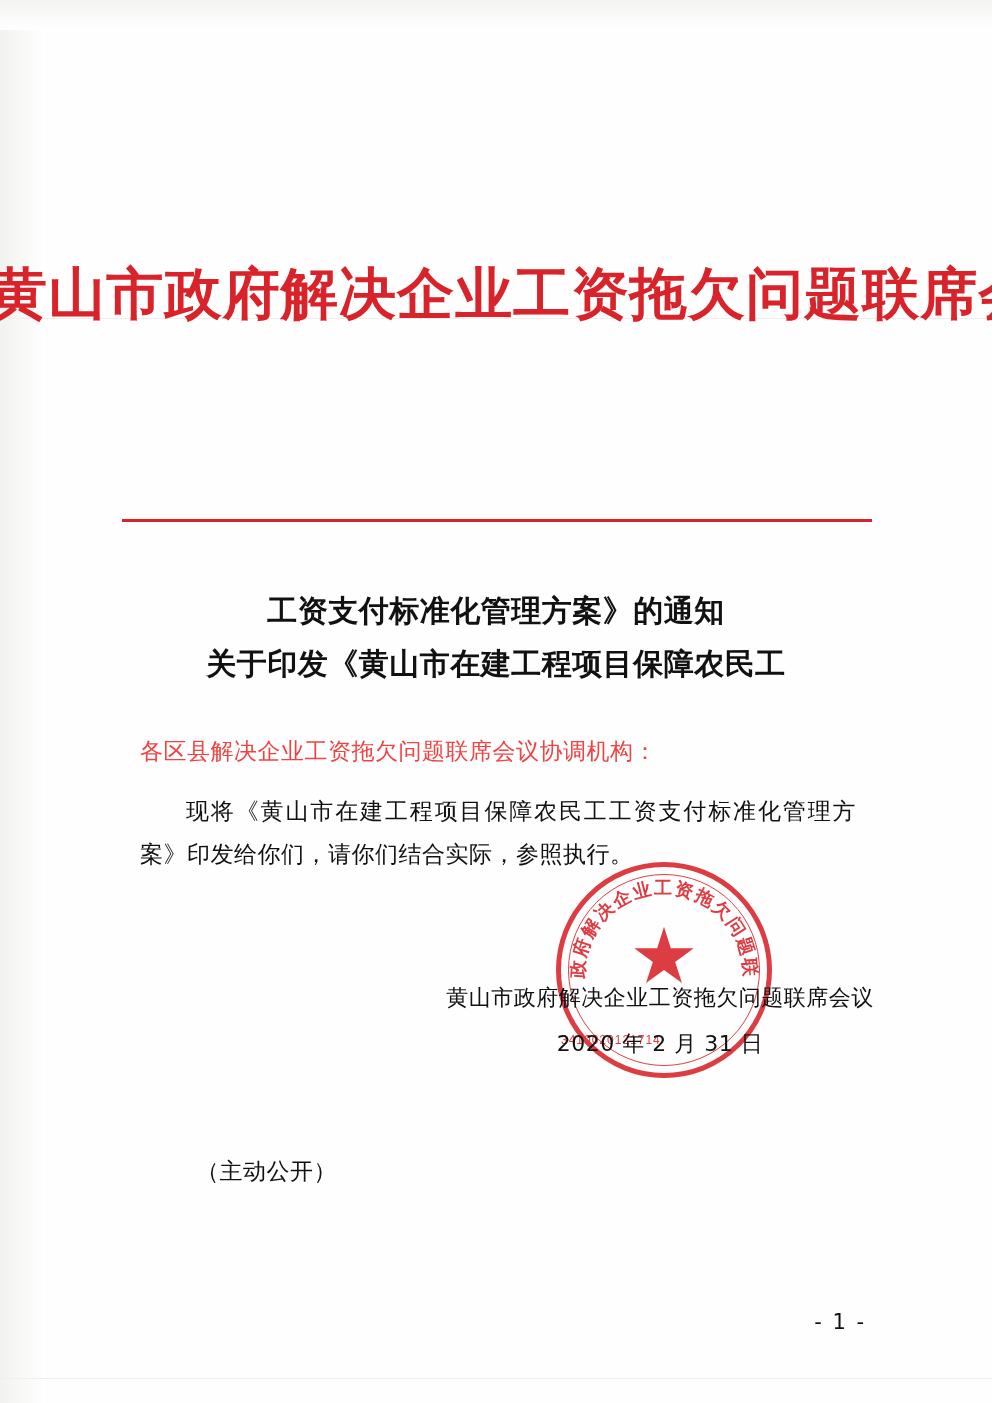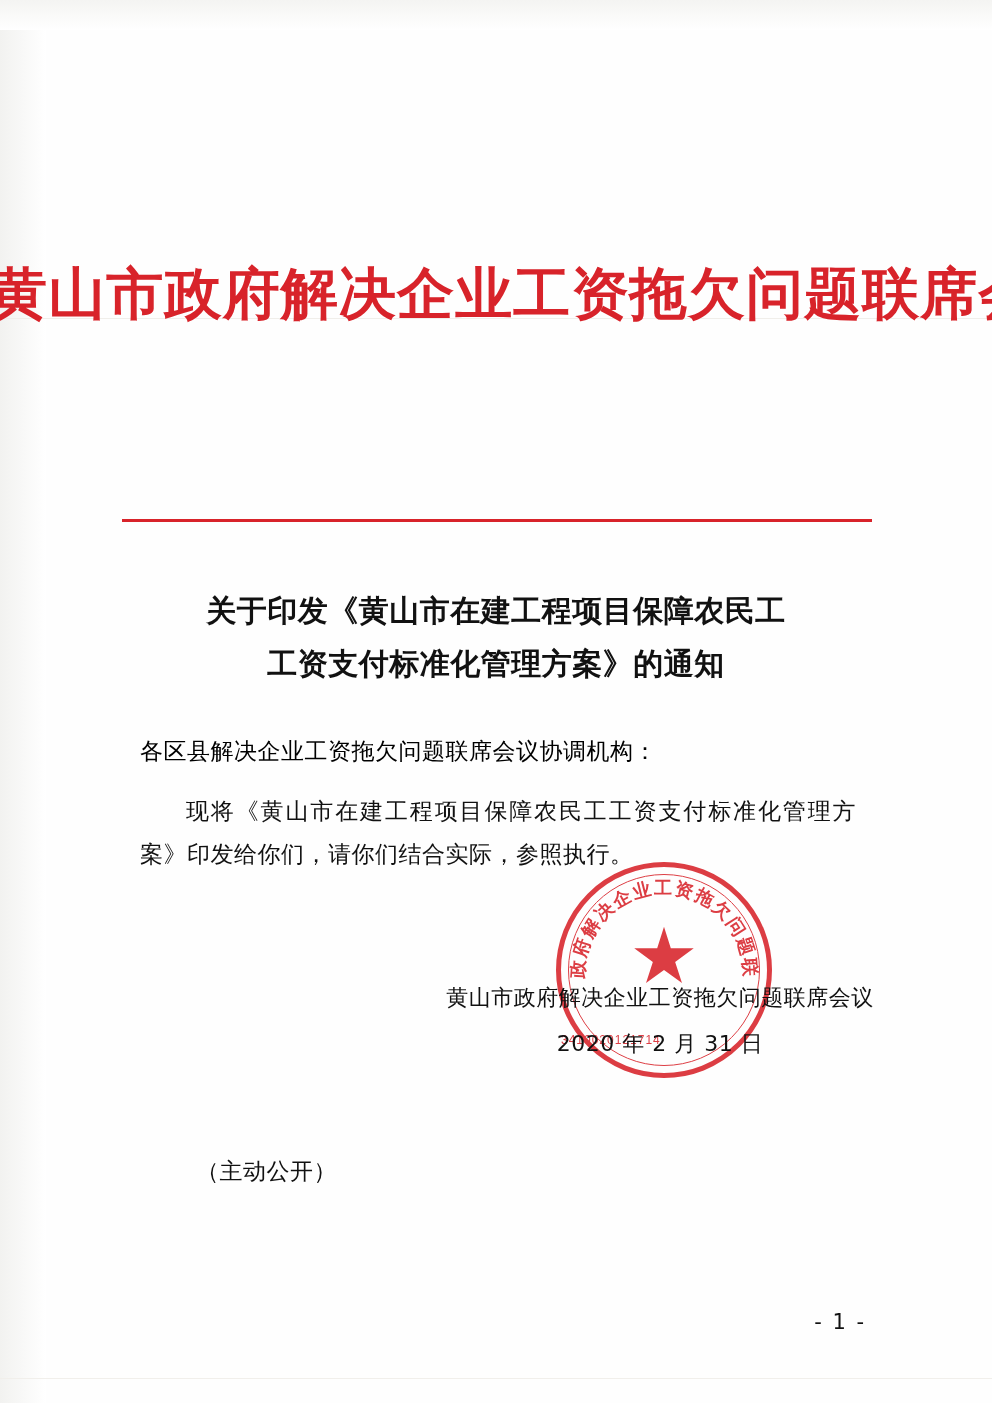--- a/index.html
+++ b/index.html
@@ -93,21 +93,21 @@
     font-weight: bold;
     font-size: 30px;
     line-height: 1.75;
     letter-spacing: 0.5px;
   }
 
   .recipient {
     position: absolute;
     left: 140px;
     top: 736px;
-    color: #000000;
+    color: #ef4444;
     font-size: 23px;
     letter-spacing: 0.5px;
     font-family: "DejaVu Sans", "Liberation Sans", sans-serif;
     text-align: center;
   }
 
   .body-para {
     position: absolute;
     left: 140px;
     width: 716px;
@@ -219,22 +219,22 @@
   <div class="paper-edge-top"></div>
   <div class="scan-line-1"></div>
   <div class="scan-line-2"></div>
 
   <div class="masthead">黄山市政府解决企业工资拖欠问题联席会议</div>
 
 
   <div class="red-rule"></div>
 
   <div class="doc-title">
+    <div>工资支付标准化管理方案》的通知</div>
     <div>关于印发《黄山市在建工程项目保障农民工</div>
-    <div>工资支付标准化管理方案》的通知</div>
   </div>
 
   <div class="recipient">各区县解决企业工资拖欠问题联席会议协调机构：</div>
 
   <div class="body-para">现将《黄山市在建工程项目保障农民工工资支付标准化管理方案》印发给你们，请你们结合实际，参照执行。</div>
 
   <div class="seal">
     <div class="seal-inner-ring"></div>
     <div class="seal-arc-text">
       <svg viewBox="0 0 216 216" xmlns="http://www.w3.org/2000/svg">

